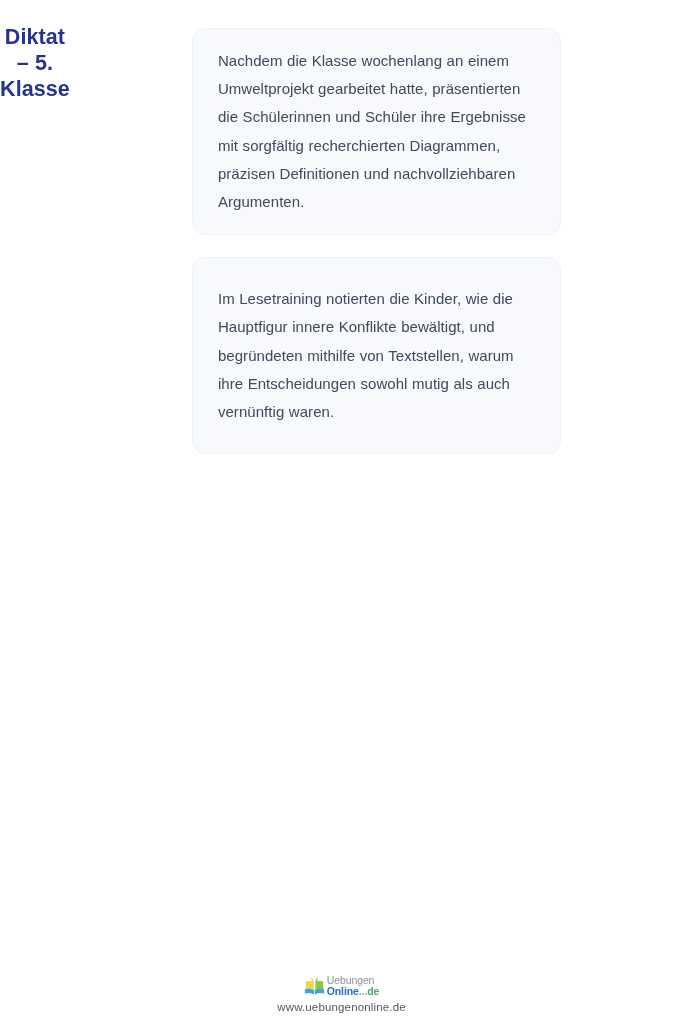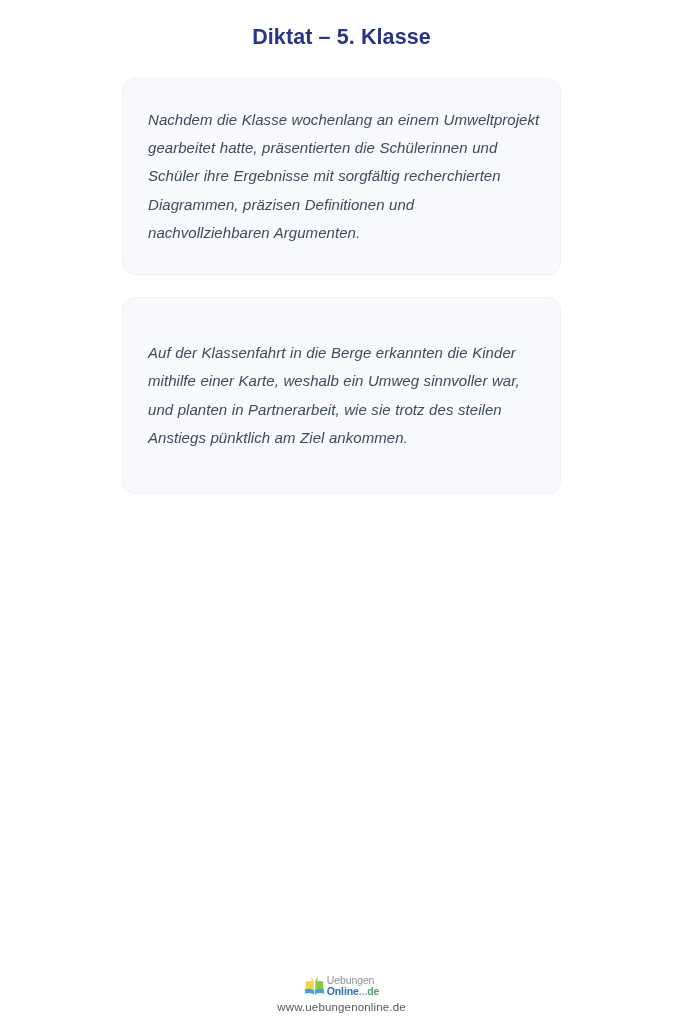--- a/index.html
+++ b/index.html
@@ -12,21 +12,20 @@
     background: #ffffff;
     font-family: "Liberation Sans", sans-serif;
     overflow: hidden;
     position: relative;
   }
   .page {
     width: 683px;
     height: 1024px;
     box-sizing: border-box;
     display: flex;
-    flex-direction: column;
     position: relative;
   }
 
   
   .worksheet-title {
     margin: 0;
     padding-top: 24px;
     text-align: center;
     font-size: 21.5px;
     font-weight: bold;
@@ -54,21 +53,20 @@
     align-items: center;
     padding: 18px 20px 18px 25px;
   }
   .sentence-text {
     margin: 0;
     font-size: 15px;
     line-height: 28.2px;
     color: #3e4a5a;
     letter-spacing: 0.05px;
     word-spacing: 0.3px;
-    font-style: italic;
   }
 
   
   .footer {
     position: absolute;
     left: 0;
     right: 0;
     bottom: 0;
     padding-bottom: 11px;
     display: flex;
@@ -119,25 +117,25 @@
 <div class="page">
 
   <h1 class="worksheet-title">Diktat – 5. Klasse</h1>
 
   <div class="cards">
 
     <div class="sentence-card">
       <p class="sentence-text">Nachdem die Klasse wochenlang an einem Umweltprojekt gearbeitet hatte, präsentierten die Schülerinnen und Schüler ihre Ergebnisse mit sorgfältig recherchierten Diagrammen, präzisen Definitionen und nachvollziehbaren Argumenten.</p>
     </div>
 
+    <div class="sentence-card">
+      <p class="sentence-text">Im Lesetraining notierten die Kinder, wie die Hauptfigur innere Konflikte bewältigt, und begründeten mithilfe von Textstellen, warum ihre Entscheidungen sowohl mutig als auch vernünftig waren.</p>
+    </div>
 
 
-    <div class="sentence-card">
-      <p class="sentence-text">Auf der Klassenfahrt in die Berge erkannten die Kinder mithilfe einer Karte, weshalb ein Umweg sinnvoller war, und planten in Partnerarbeit, wie sie trotz des steilen Anstiegs pünktlich am Ziel ankommen.</p>
-    </div>
 
   </div>
 
   <div class="footer">
 
     <div class="brand-logo">
       <svg class="brand-mark" viewBox="0 0 24 24">
         <path d="M2 7.5 C5 6.2 8 6.6 11 8.3 L11 19.2 C8 17.5 5 17.1 2 18.4 Z" fill="#e8d84a"></path>
         <path d="M22 7.5 C19 6.2 16 6.6 13 8.3 L13 19.2 C16 17.5 19 17.1 22 18.4 Z" fill="#8dc63f"></path>
         <path d="M11.2 7.9 C10.3 5.1 9.4 3.4 8.4 2.2 C8.3 4.6 8.6 6.2 9.2 8.0 Z" fill="#e8d84a"></path>

